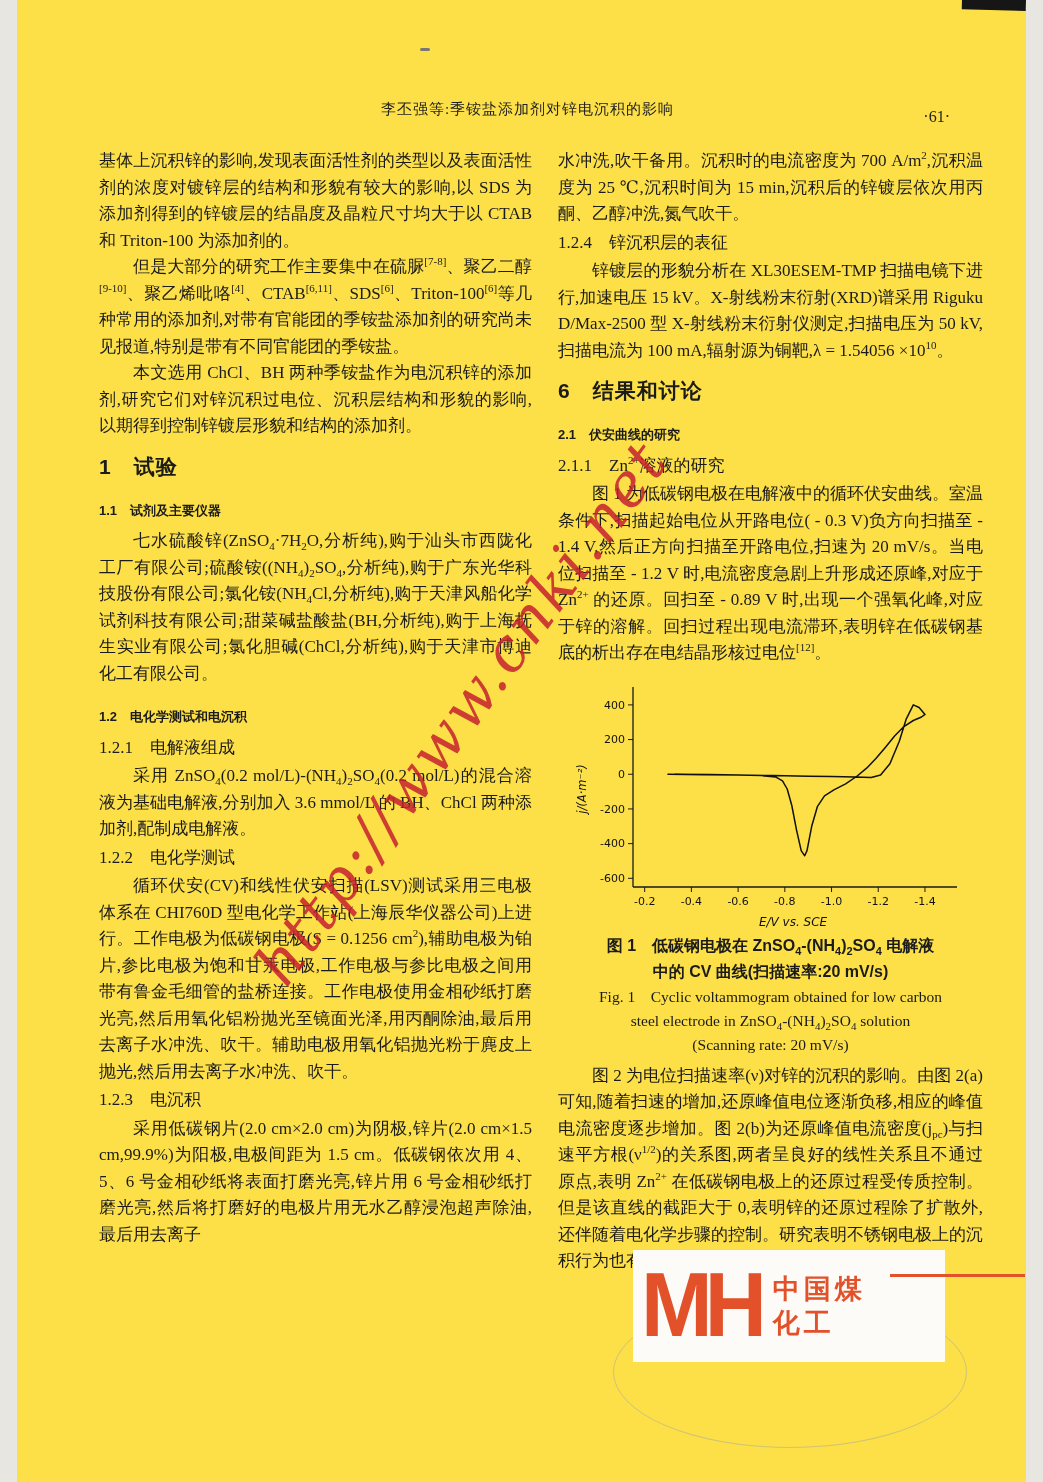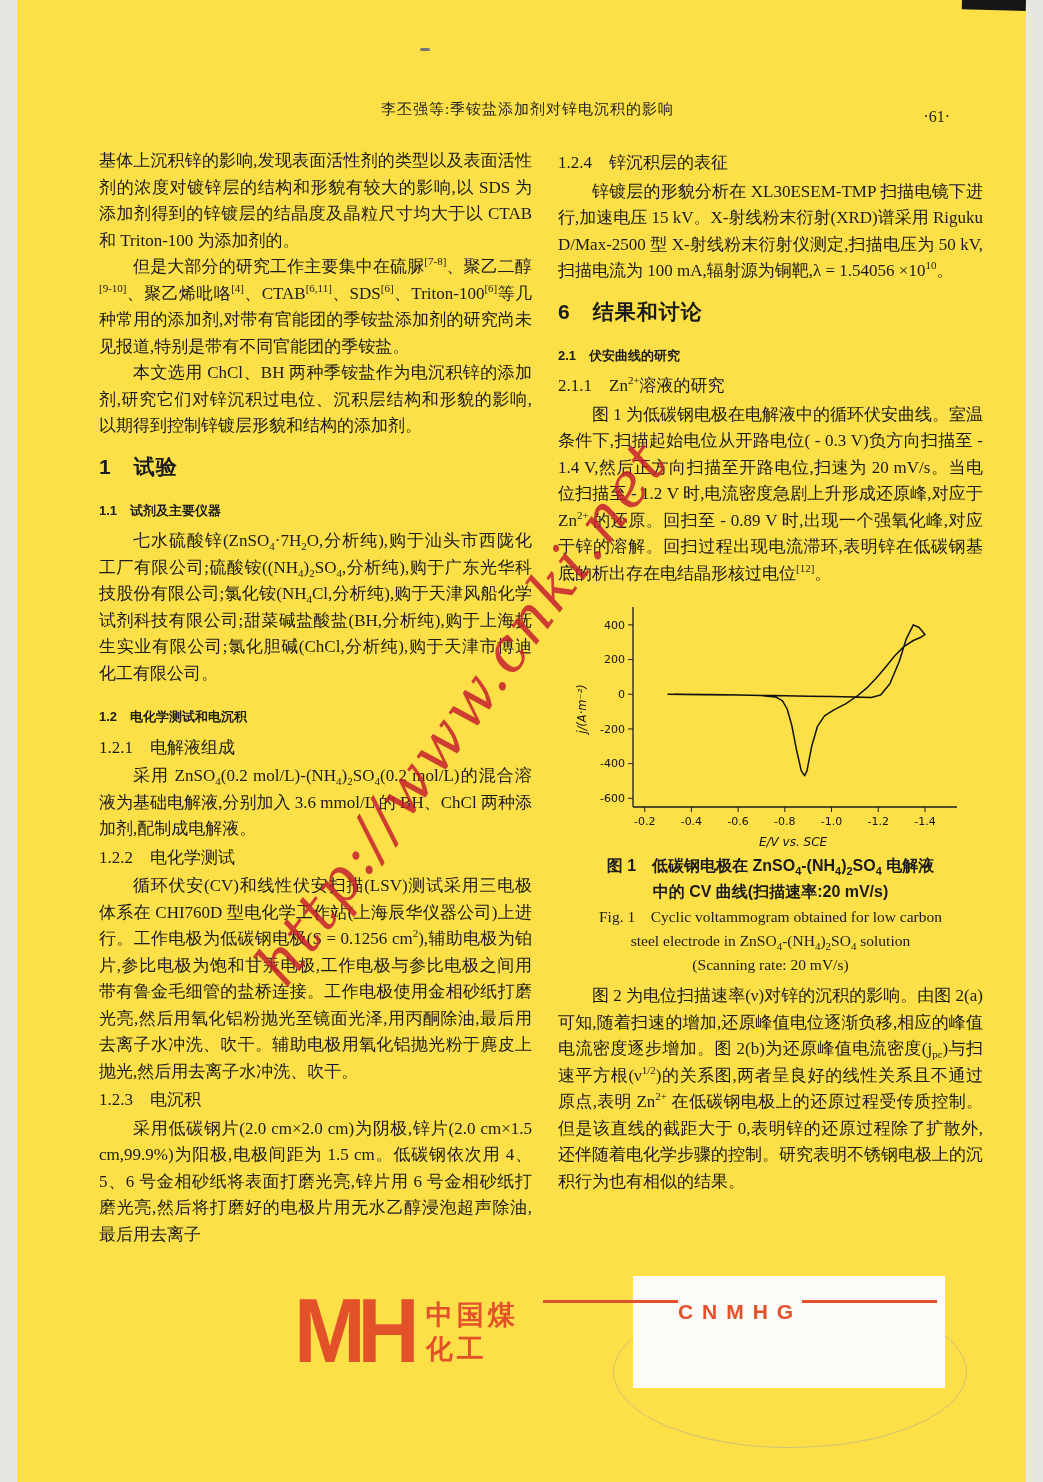--- a/index.html
+++ b/index.html
@@ -31,22 +31,22 @@
   .cap-cn{font-family:"Liberation Sans","DejaVu Sans",sans-serif;font-weight:bold;font-size:16px;
           line-height:26px;text-align:center;text-indent:0;}
   .cap-en{font-size:15.5px;line-height:24px;text-align:center;text-indent:0;}
 
   .watermark{position:absolute;left:252px;top:942px;transform:rotate(-54deg);transform-origin:left center;
              font-family:"DejaVu Serif",serif;font-style:italic;font-size:60px;letter-spacing:3px;
              color:rgba(197,32,46,0.85);white-space:nowrap;z-index:6;pointer-events:none;}
 
   .logo-arc{position:absolute;left:596px;top:1296px;width:352px;height:150px;border:1px solid rgba(150,160,175,0.45);
             border-radius:50%;z-index:3;background:transparent;}
-  .logo{position:absolute;left:616px;top:1276px;width:312px;height:112px;background:#fcfbf7;z-index:4;
-        display:flex;align-items:center;gap:14px;padding:4px 8px;box-sizing:border-box;justify-content:flex-end;}
+  .logo{position:absolute;left:616px;top:1250px;width:312px;height:112px;background:#fcfbf7;z-index:4;
+        display:flex;align-items:center;gap:14px;padding:4px 8px;box-sizing:border-box;}
   .logo-glyph{font-family:"Liberation Sans","DejaVu Sans",sans-serif;font-weight:bold;font-size:86px;
               color:#e2512a;line-height:0.9;letter-spacing:-8px;transform:scaleY(1.05);}
   .logo-text{display:flex;align-items:flex-start;}
   .logo-cn{font-family:"Liberation Sans","DejaVu Sans",sans-serif;font-weight:bold;font-size:27px;color:#e2512a;
            letter-spacing:4px;line-height:34px;}
   .logo-rule{width:178px;height:3px;background:#e2512a;margin:2px 0;}
   .logo-en{font-family:"Liberation Sans","DejaVu Sans",sans-serif;font-weight:bold;font-size:21px;color:#e2512a;
            letter-spacing:9px;line-height:28px;}
 </style>
 </head>
@@ -71,20 +71,21 @@
     <h3 class="h-sub">1.2　电化学测试和电沉积</h3>
     <h4 class="h-subsub">1.2.1　电解液组成</h4>
     <p>采用 ZnSO<sub>4</sub>(0.2 mol/L)-(NH<sub>4</sub>)<sub>2</sub>SO<sub>4</sub>(0.2 mol/L)的混合溶液为基础电解液,分别加入 3.6 mmol/L 的 BH、ChCl 两种添加剂,配制成电解液。</p>
     <h4 class="h-subsub">1.2.2　电化学测试</h4>
     <p>循环伏安(CV)和线性伏安扫描(LSV)测试采用三电极体系在 CHI760D 型电化学工作站(上海辰华仪器公司)上进行。工作电极为低碳钢电极(S = 0.1256 cm<sup>2</sup>),辅助电极为铂片,参比电极为饱和甘汞电极,工作电极与参比电极之间用带有鲁金毛细管的盐桥连接。工作电极使用金相砂纸打磨光亮,然后用氧化铝粉抛光至镜面光泽,用丙酮除油,最后用去离子水冲洗、吹干。辅助电极用氧化铝抛光粉于麂皮上抛光,然后用去离子水冲洗、吹干。</p>
     <h4 class="h-subsub">1.2.3　电沉积</h4>
     <p>采用低碳钢片(2.0 cm×2.0 cm)为阴极,锌片(2.0 cm×1.5 cm,99.9%)为阳极,电极间距为 1.5 cm。低碳钢依次用 4、5、6 号金相砂纸将表面打磨光亮,锌片用 6 号金相砂纸打磨光亮,然后将打磨好的电极片用无水乙醇浸泡超声除油,最后用去离子</p>
   </section>
 
   <section class="col col-right">
+    <p class="noindent">水冲洗,吹干备用。沉积时的电流密度为 700 A/m<sup>2</sup>,沉积温度为 25 ℃,沉积时间为 15 min,沉积后的锌镀层依次用丙酮、乙醇冲洗,氮气吹干。</p>
     <h4 class="h-subsub">1.2.4　锌沉积层的表征</h4>
     <p>锌镀层的形貌分析在 XL30ESEM-TMP 扫描电镜下进行,加速电压 15 kV。X-射线粉末衍射(XRD)谱采用 Riguku D/Max-2500 型 X-射线粉末衍射仪测定,扫描电压为 50 kV,扫描电流为 100 mA,辐射源为铜靶,λ = 1.54056 ×10<sup>10</sup>。</p>
     <h2 class="h-big">6　结果和讨论</h2>
     <h3 class="h-sub">2.1　伏安曲线的研究</h3>
     <h4 class="h-subsub">2.1.1　Zn<sup>2+</sup>溶液的研究</h4>
     <p>图 1 为低碳钢电极在电解液中的循环伏安曲线。室温条件下,扫描起始电位从开路电位( - 0.3 V)负方向扫描至 - 1.4 V,然后正方向扫描至开路电位,扫速为 20 mV/s。当电位扫描至 - 1.2 V 时,电流密度急剧上升形成还原峰,对应于 Zn<sup>2+</sup> 的还原。回扫至 - 0.89 V 时,出现一个强氧化峰,对应于锌的溶解。回扫过程出现电流滞环,表明锌在低碳钢基底的析出存在电结晶形核过电位<sup>[12]</sup>。</p>
 
     <figure class="figure">
       <svg id="cv-svg" width="400" height="258" viewBox="0 0 400 258">
           <line x1="62" y1="12" x2="62" y2="212" stroke="#1a1a1a" stroke-width="1.3"></line>

